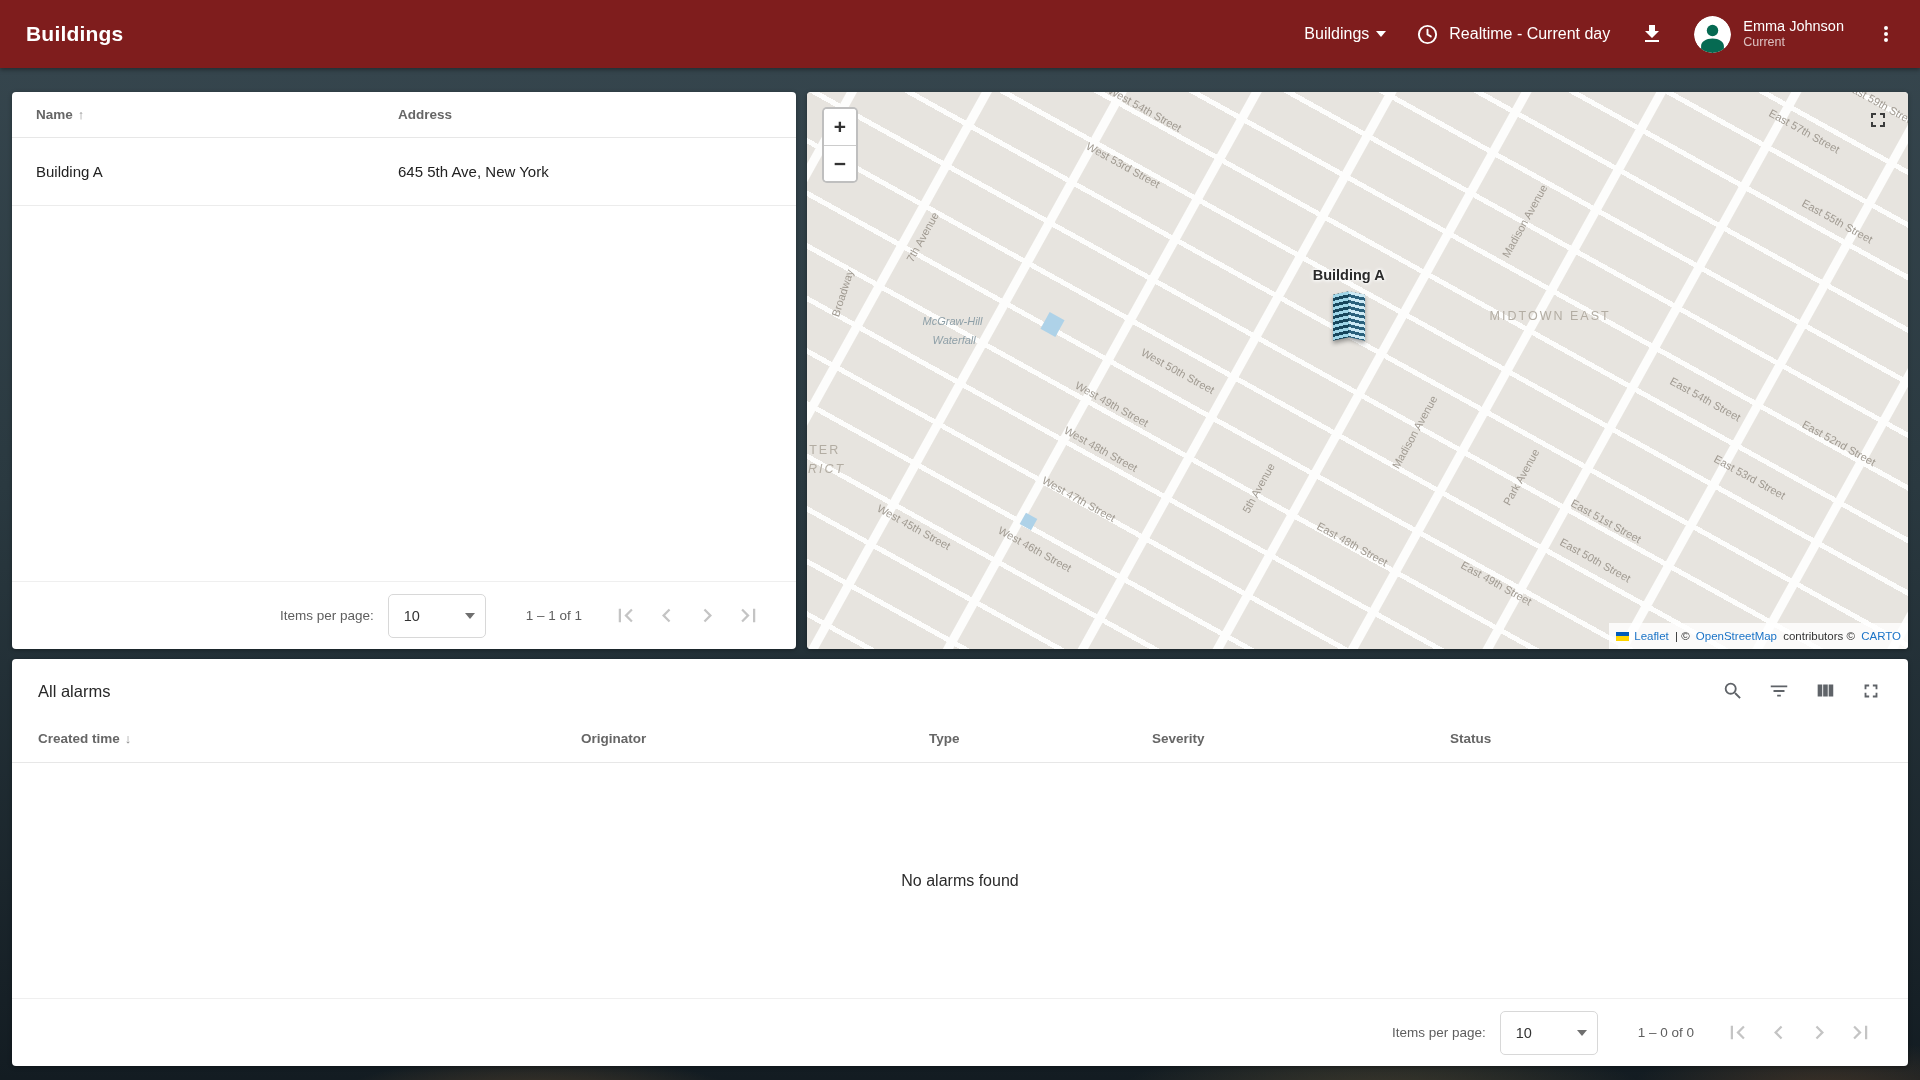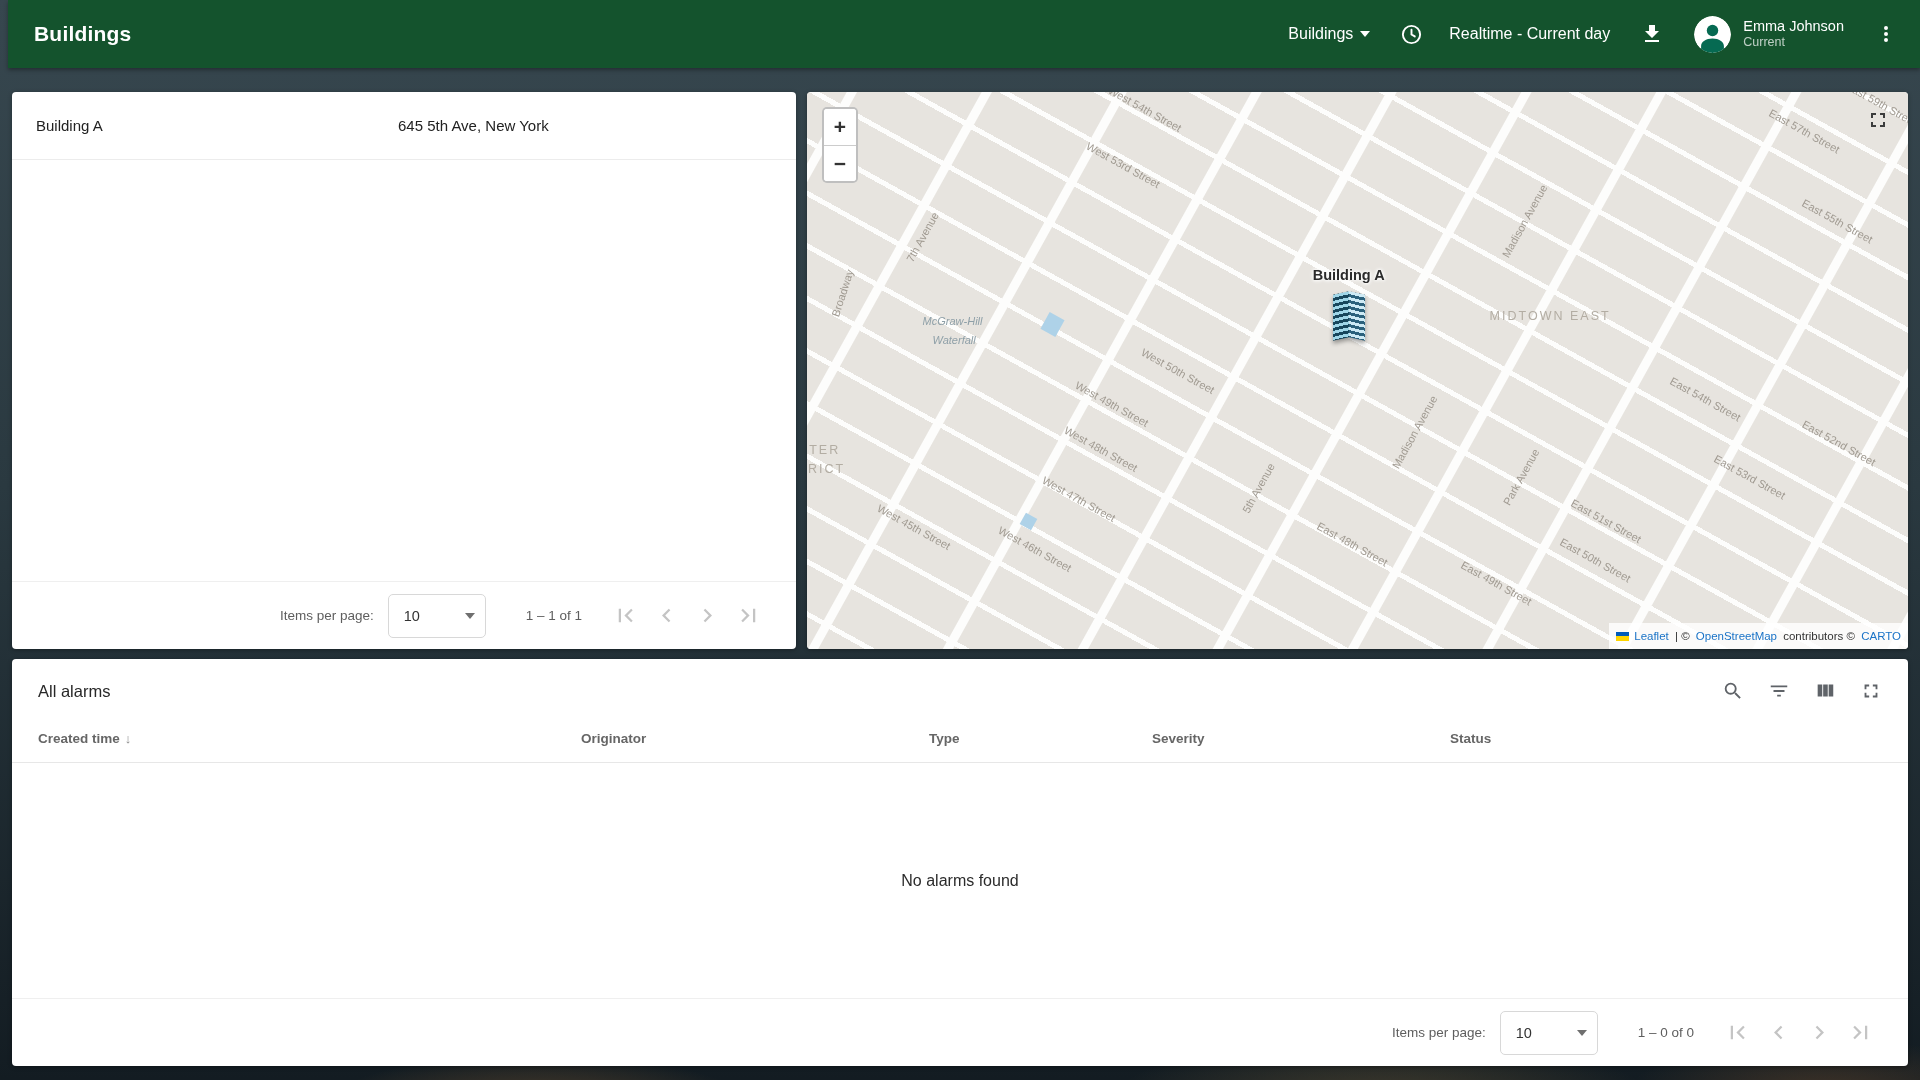--- a/index.html
+++ b/index.html
@@ -5,25 +5,25 @@
   *{box-sizing:border-box;margin:0;padding:0;}
   html,body{width:1920px;height:1080px;overflow:hidden;font-family:"Liberation Sans","DejaVu Sans",sans-serif;}
   body{
     background:
       radial-gradient(ellipse 340px 90px at 28% 103%, rgba(255,165,70,.28), transparent 65%),
       radial-gradient(ellipse 420px 100px at 72% 102%, rgba(255,190,90,.20), transparent 65%),
       radial-gradient(ellipse 300px 80px at 95% 101%, rgba(255,150,60,.18), transparent 65%),
       linear-gradient(180deg,#37474f 0%,#2a3940 45%,#131c22 100%);
   }
   
-  .topbar{height:68px;background:#14532d;display:flex;align-items:center;padding:0 22px 0 26px;color:#fff;box-shadow:0 2px 4px rgba(0,0,0,.35);position:relative;z-index:5;margin-left:8px;}
+  .topbar{height:68px;background:#7f1d1d;display:flex;align-items:center;padding:0 22px 0 26px;color:#fff;box-shadow:0 2px 4px rgba(0,0,0,.35);position:relative;z-index:5;}
   .topbar-title{font-size:21px;font-weight:700;letter-spacing:.2px;}
   .topbar-right{margin-left:auto;display:flex;align-items:center;gap:30px;}
   .entity-select{display:flex;align-items:center;gap:7px;font-size:16px;cursor:pointer;}
-  .timewindow{display:flex;align-items:center;gap:26px;font-size:16px;cursor:pointer;}
+  .timewindow{display:flex;align-items:center;gap:10px;font-size:16px;cursor:pointer;}
   .icon-btn{display:flex;align-items:center;justify-content:center;cursor:pointer;}
   .avatar{width:37px;height:37px;border-radius:50%;overflow:hidden;flex:0 0 auto;}
   .userblock{display:flex;flex-direction:column;line-height:1.25;}
   .user-name{font-size:14.5px;}
   .user-role{font-size:12.5px;color:rgba(255,255,255,.72);}
   
   .row1{margin:24px 12px 0;display:grid;grid-template-columns:784px 1fr;gap:11px;height:557px;}
   .card{background:#fff;border-radius:4px;box-shadow:0 1px 4px rgba(0,0,0,.35);overflow:hidden;}
   .card-title{font-size:16.5px;color:#282828;}
   
@@ -124,20 +124,29 @@
       <svg width="24" height="24" viewBox="0 0 24 24" fill="#fff">
           <path d="M12 8a2 2 0 1 0-2-2 2 2 0 0 0 2 2zm0 2a2 2 0 1 0 2 2 2 2 0 0 0-2-2zm0 6a2 2 0 1 0 2 2 2 2 0 0 0-2-2z"></path>
         </svg>
     </span>
   </div>
 </header>
 
 <div class="row1">
 
   <section class="card blist" data-name="buildings-list-card">
+    <div class="bhead" data-name="buildings-header-row">
+        <div data-name="column-header-name">
+          <span>Name</span>
+          <span class="sort" data-name="sort-arrow-icon">↑</span>
+        </div>
+        <div data-name="column-header-address">
+          <span>Address</span>
+        </div>
+      </div>
     <div data-name="buildings-rows">
         <div class="blist-row" data-name="table-row">
           <div data-name="table-cell">Building A</div>
           <div data-name="table-cell">645 5th Ave, New York</div>
         </div>
       </div>
     <div class="bspacer" data-name="buildings-empty-space"></div>
     <div class="paginator" data-name="buildings-paginator">
       <span data-name="items-per-page-label">Items per page:</span>
       <div class="pgsize" data-name="page-size-select">
@@ -184,21 +193,21 @@
         <span class="mlabel street" data-name="map-label" style="left: 59%; top: 87%; transform: rotate(29deg);">East 49th Street</span>
         <span class="mlabel street" data-name="map-label" style="left: 46%; top: 80%; transform: rotate(29deg);">East 48th Street</span>
         <span class="mlabel avenue" data-name="map-label" style="left: 8%; top: 25%; transform: rotate(-61deg);">7th Avenue</span>
         <span class="mlabel avenue" data-name="map-label" style="left: 1%; top: 35%; transform: rotate(-72deg);">Broadway</span>
         <span class="mlabel avenue" data-name="map-label" style="left: 38.5%; top: 70%; transform: rotate(-61deg);">5th Avenue</span>
         <span class="mlabel avenue" data-name="map-label" style="left: 61.5%; top: 22%; transform: rotate(-61deg);">Madison Avenue</span>
         <span class="mlabel avenue" data-name="map-label" style="left: 51.5%; top: 60%; transform: rotate(-61deg);">Madison Avenue</span>
         <span class="mlabel avenue" data-name="map-label" style="left: 62%; top: 68%; transform: rotate(-61deg);">Park Avenue</span>
         <span class="mlabel area" data-name="map-label" style="left: 62%; top: 39%;">MIDTOWN EAST</span>
         <span class="mlabel area" data-name="map-label" style="left: 0.2%; top: 63%;">TER</span>
-        <span class="mlabel area" data-name="map-label" style="left: 0.1%; top: 66.5%;">RICT</span>
+        <span class="mlabel area" data-name="map-label" style="left: 0.1%; top: 66.5%; font-style: italic;">RICT</span>
         <span class="mlabel poi" data-name="map-label" style="left: 10.5%; top: 40%;">McGraw-Hill</span>
         <span class="mlabel poi" data-name="map-label" style="left: 11.4%; top: 43.5%;">Waterfall</span>
       </div>
     <div class="water" data-name="water-feature" style="left:21.5%;top:40%;width:17px;height:19px;"></div>
     <div class="water" data-name="water-feature" style="left:19.5%;top:76%;width:13px;height:13px;"></div>
 
     <div class="zoomctl" data-name="map-zoom-control">
       <div class="zbtn" data-name="zoom-in-button">+</div>
       <div class="zbtn" data-name="zoom-out-button">−</div>
     </div>

